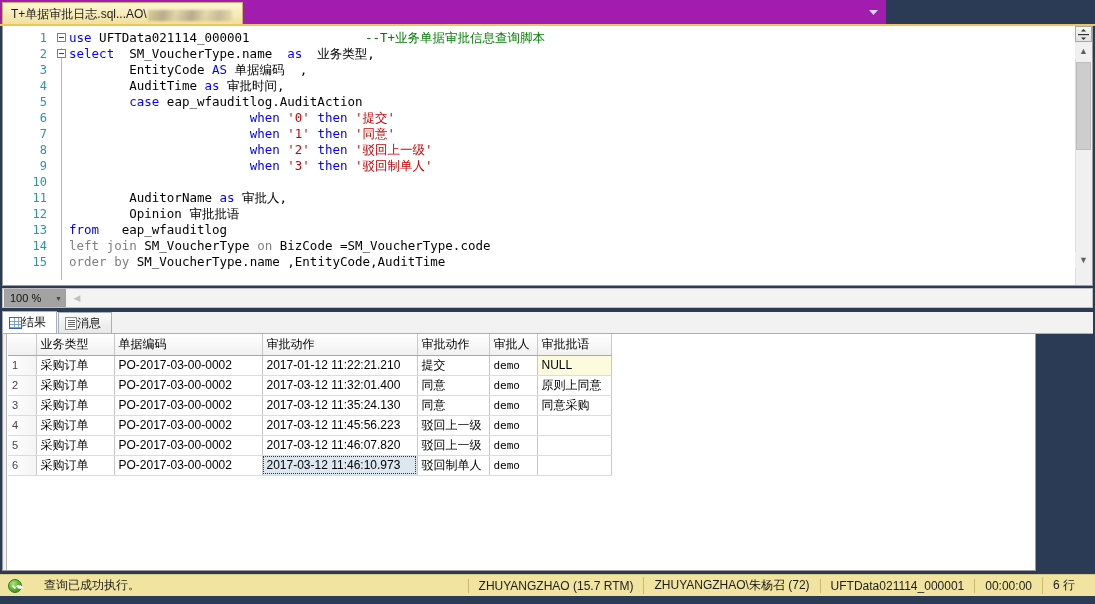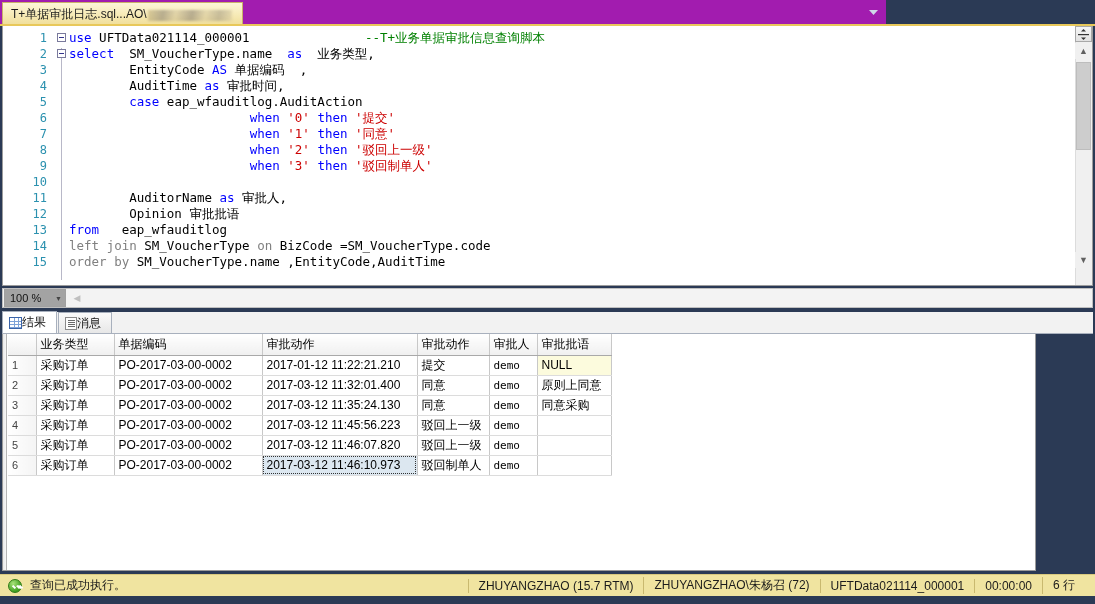--- a/index.html
+++ b/index.html
@@ -206,21 +206,21 @@
     background: linear-gradient(to right,#e9e9e9,#f7f7f7);
     border-right: 1px solid #b5b5b5;
   }
 
   
   .statusbar {
     position: absolute; left: 0; bottom: 8px; width: 1095px; height: 22px;
     background: #f0e4a0; border-top: 1px solid #d9c97e;
     display: flex; align-items: center; font-size: 12px; color: #1c1c1c;
   }
-  .sb-ok { display: flex; align-items: center; gap: 8px; padding-left: 8px; }
+  .sb-ok { display: flex; align-items: center; gap: 22px; padding-left: 8px; }
   .ok-circle {
     width: 14px; height: 14px; border-radius: 50%;
     background: radial-gradient(circle at 35% 30%, #a8e27a, #3f9f1f 70%);
     border: 1px solid #2f7a16; position: relative; flex: none;
   }
   .ok-circle::after {
     content: ""; position: absolute; left: 3px; top: 6px;
     width: 4px; height: 2px; background: #fff; transform: rotate(45deg);
     box-shadow: 3px -3px 0 0 #fff, 4px -4px 0 0 #fff, 5px -5px 0 0 #fff;
   }

